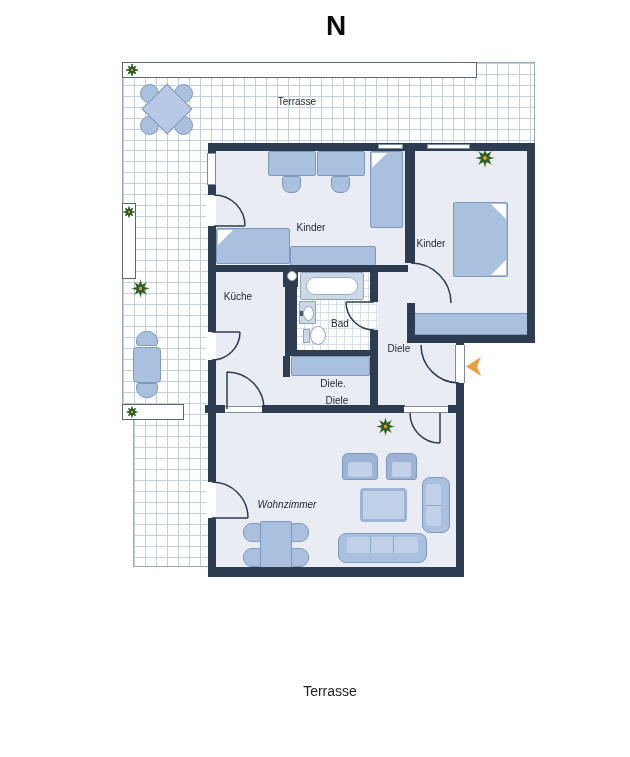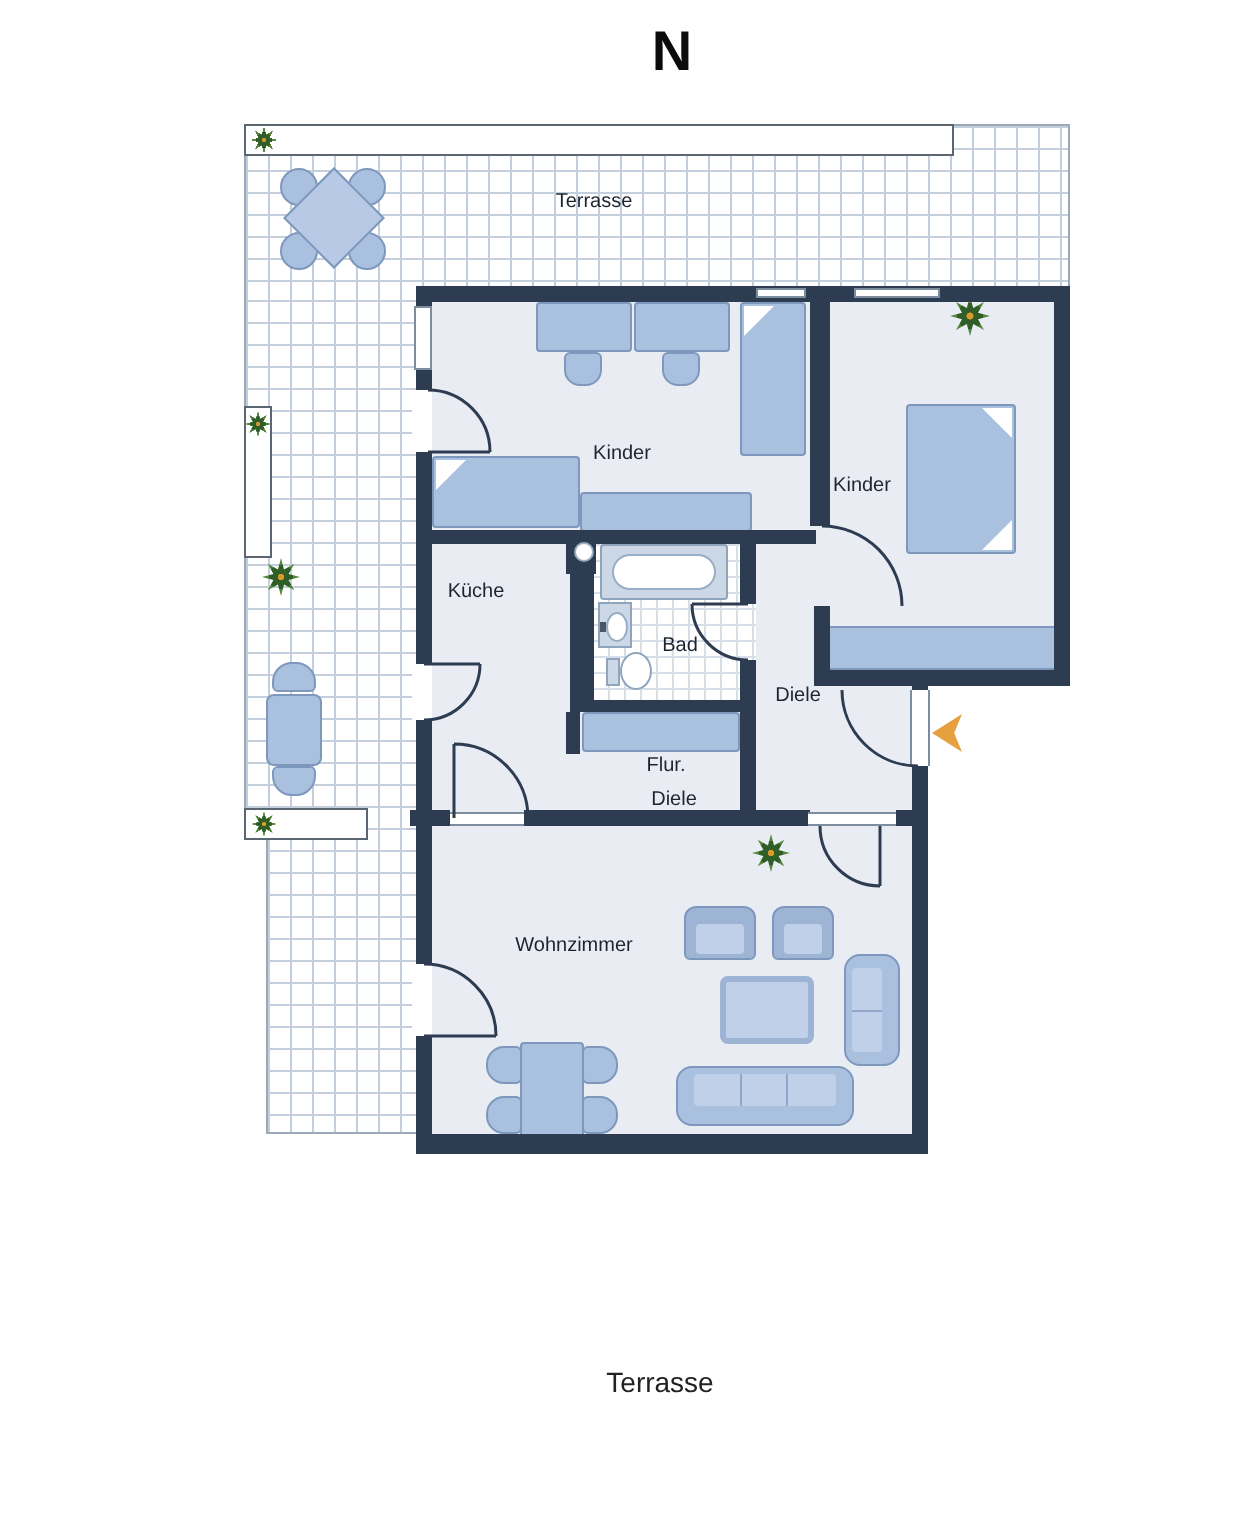--- a/index.html
+++ b/index.html
@@ -151,21 +151,21 @@
   #th3{left:206px;top:482px;width:10px;height:36px;}
   .frm{background:#fff;z-index:7;}
   #fr1{left:225px;top:406px;width:37px;height:7px;border-top:1px solid #7d8da0;border-bottom:1px solid #7d8da0;}
   #fr2{left:404px;top:406px;width:44px;height:7px;border-top:1px solid #7d8da0;border-bottom:1px solid #7d8da0;}
   #fr3{left:455px;top:345px;width:10px;height:38px;border-left:1px solid #7d8da0;border-right:1px solid #7d8da0;}
 
   
   .lbl{transform:translate(-50%,-50%);color:var(--label);font-size:10px;white-space:nowrap;z-index:8;}
   #lTer{left:297px;top:101px;} #lKin{left:311px;top:227px;} #lElt{left:431px;top:243px;}
   #lKue{left:238px;top:296px;} #lBad{left:340px;top:323px;} #lAbs{left:333px;top:383px;}
-  #lFlu{left:337px;top:400px;} #lDie{left:399px;top:348px;text-align:center;} #lWoh{left:287px;top:473px;}
+  #lFlu{left:337px;top:400px;} #lDie{left:399px;top:348px;text-align:center;} #lWoh{left:287px;top:504px;font-style:italic;}
   #north{left:336px;top:26px;transform:translate(-50%,-50%);font-size:28px;font-weight:bold;color:#0b0b0b;z-index:8;white-space:nowrap;}
   #caption{left:330px;top:691px;transform:translate(-50%,-50%);font-size:14px;color:#222;z-index:8;white-space:nowrap;}
 
   #arcs{left:0;top:0;width:630px;height:757px;z-index:9;pointer-events:none;}
   #arw{left:466px;top:357px;width:15px;height:19px;background:var(--entrance-arrow);
        clip-path:polygon(0 50%,100% 0,74% 50%,100% 100%);z-index:9;}
 </style>
 </head>
 <body>
 
@@ -335,21 +335,21 @@
   <div id="th3" class="thr"></div>
   <div id="fr1" class="frm"></div>
   <div id="fr2" class="frm"></div>
   <div id="fr3" class="frm"></div>
 
   <div id="lTer" class="lbl">Terrasse</div>
   <div id="lKin" class="lbl">Kinder</div>
   <div id="lElt" class="lbl">Kinder</div>
   <div id="lKue" class="lbl">Küche</div>
   <div id="lBad" class="lbl">Bad</div>
-  <div id="lAbs" class="lbl">Flur.</div>
+  <div id="lAbs" class="lbl">Diele.</div>
   <div id="lFlu" class="lbl">Diele</div>
   <div id="lDie" class="lbl">Diele</div>
   <div id="lWoh" class="lbl">Wohnzimmer</div>
 
   <svg id="arcs" viewBox="0 0 630 757" xmlns="http://www.w3.org/2000/svg">
     <g fill="none" stroke="#2e3c52" stroke-width="1.5">
       <path d="M214 195 A31 31 0 0 1 245 226 M214 226 L245 226"></path>
       <path d="M240 332 A28 28 0 0 1 212 360 M212 332 L240 332"></path>
       <path d="M227 372 A37 37 0 0 1 264 409 M227 409 L227 372"></path>
       <path d="M212 482 A36 36 0 0 1 248 518 M212 518 L248 518"></path>

